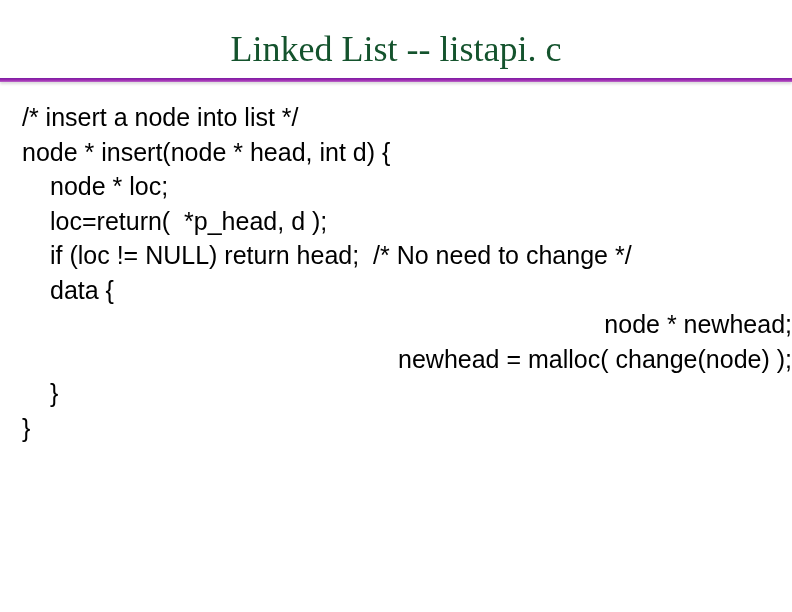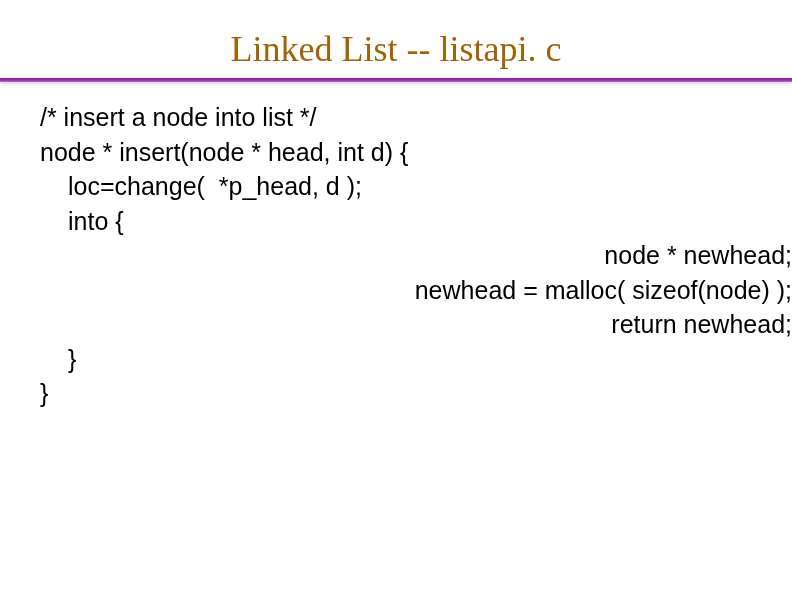--- a/index.html
+++ b/index.html
@@ -12,33 +12,33 @@
       height: 612px;
       background: #ffffff;
       font-family: Arial, Helvetica, sans-serif;
       position: relative;
       overflow: hidden;
     }
     .title {
       font-family: "Times New Roman", Times, serif;
       font-size: 36px;
       font-weight: 400;
-      color: #a16207;
+      color: #14532d;
       text-align: center;
       padding-top: 28px;
       padding-bottom: 8px;
     }
     .divider {
       width: 100%;
       height: 4px;
       background: linear-gradient(to bottom, #7b1fa2 0%, #9c27b0 50%, #ba68c8 100%);
       box-shadow: 0 2px 3px rgba(0,0,0,0.15);
     }
     .code-block {
-      padding: 18px 0 0 40px;
+      padding: 18px 0 0 22px;
       font-family: Arial, Helvetica, sans-serif;
       font-size: 25px;
       color: #000000;
       line-height: 1.38;
     }
     .code-line {
       white-space: pre;
     }
     .indent1 {
       padding-left: 28px;
@@ -50,20 +50,21 @@
   </style>
 </head>
 <body>
 
 <div class="title">Linked List -- listapi. c</div>
 <div class="divider"></div>
 
 <div class="code-block">
   <div class="code-line">/* insert a node into list */</div>
   <div class="code-line">node * insert(node * head, int d) {</div>
-  <div class="code-line indent1">loc=change(  *p_head, d );</div>
-  <div class="code-line indent1">into {</div>
+  <div class="code-line indent1">node * loc;</div>
+  <div class="code-line indent1">loc=return(  *p_head, d );</div>
+  <div class="code-line indent1">if (loc != NULL) return head;  /* No need to change */</div>
+  <div class="code-line indent1">data {</div>
   <div class="code-line indent2">node * newhead;</div>
-  <div class="code-line indent2">newhead = malloc( sizeof(node) );</div>
-  <div class="code-line indent2">return newhead;</div>
+  <div class="code-line indent2">newhead = malloc( change(node) );</div>
   <div class="code-line indent1">}</div>
   <div class="code-line">}</div>
 </div>
 
 </body></html>

